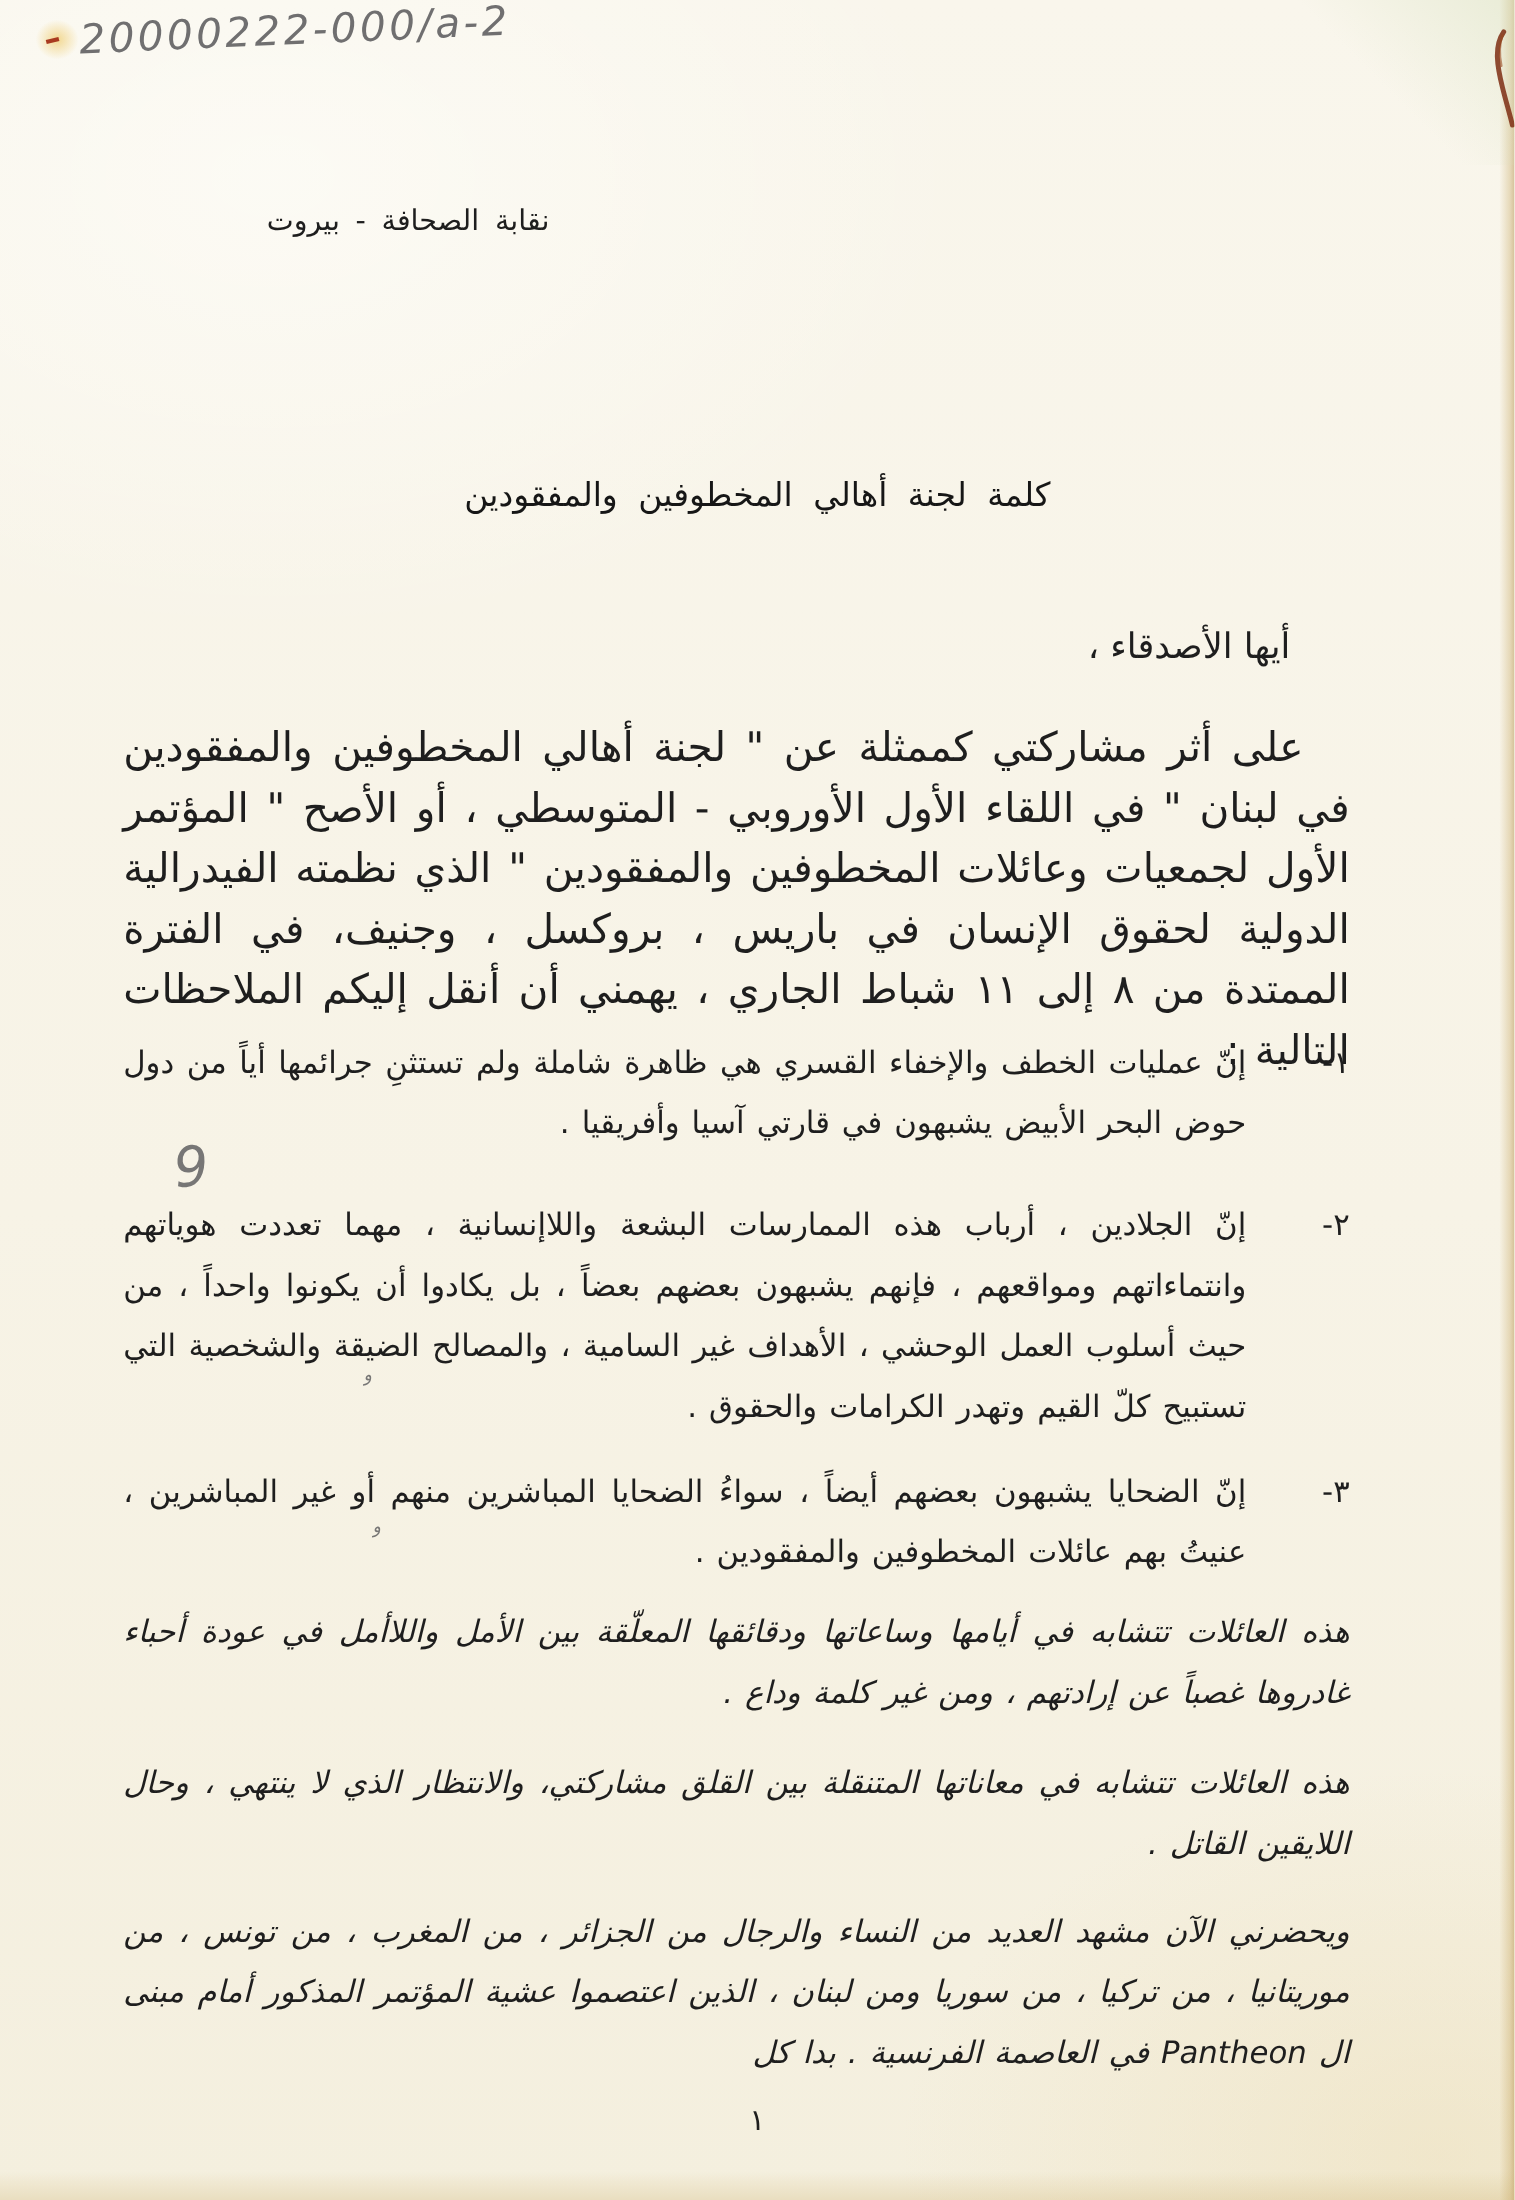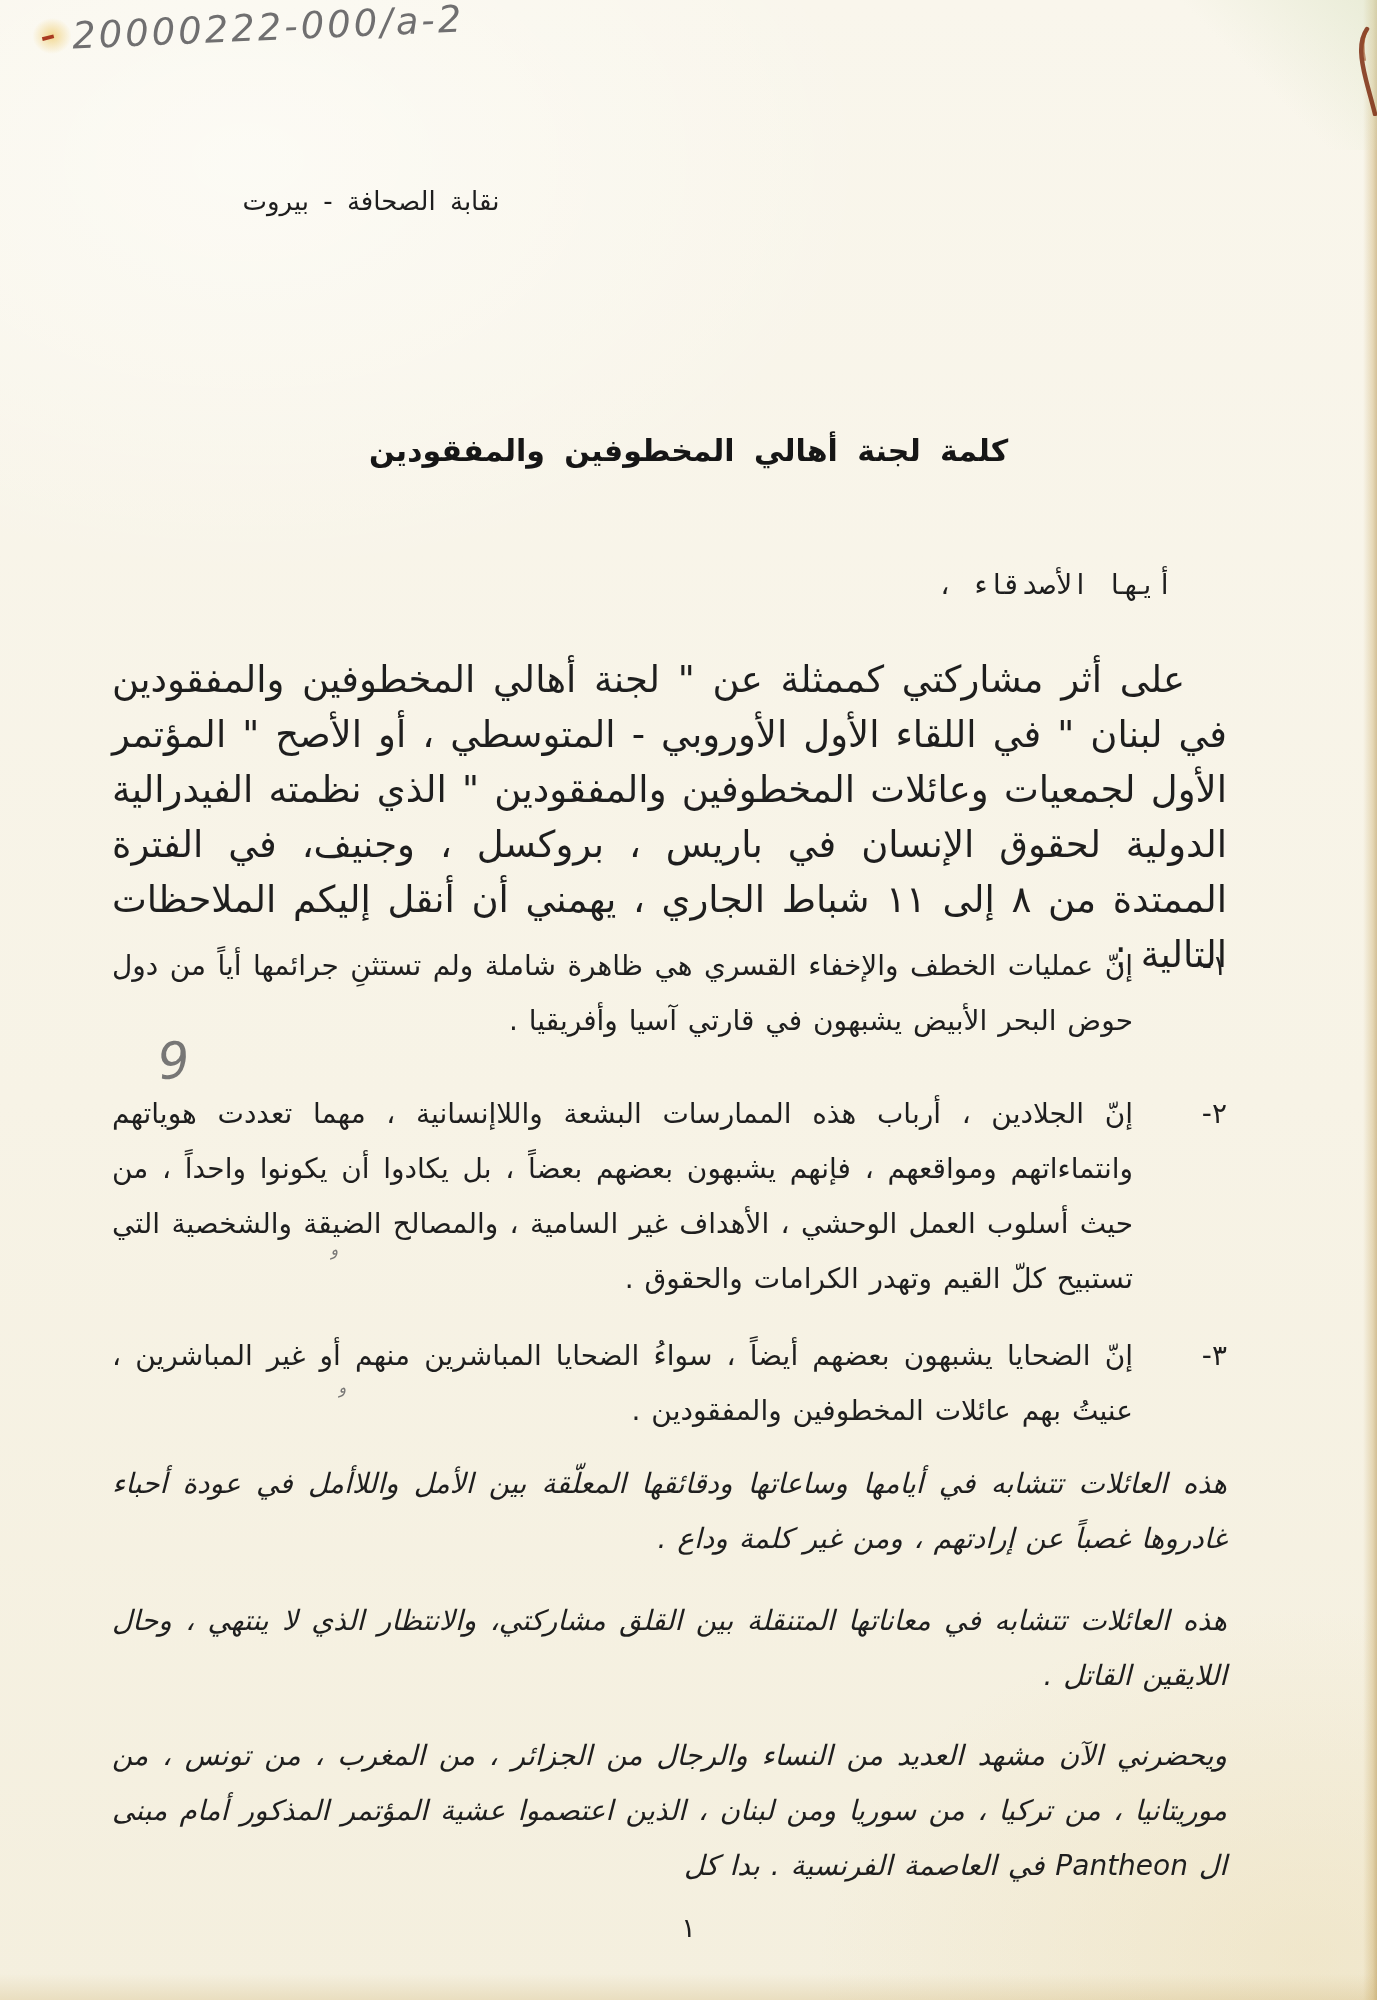--- a/index.html
+++ b/index.html
@@ -49,27 +49,27 @@
   
   .header{
     position:absolute;top:178px;left:226px;width:290px;
     direction:rtl;text-align:center;
     font-size:26px;line-height:47px;word-spacing:6px;
   }
 
   .title{
     position:absolute;top:422px;left:0;width:100%;
     text-align:center;direction:rtl;
-    font-weight:bold;font-size:30px;line-height:57px;word-spacing:9px;
+    font-weight:normal;font-size:30px;line-height:57px;word-spacing:9px;
     color:#161616;
   }
 
   .salutation{
     position:absolute;top:568px;right:204px;
-    direction:rtl;font-size:28px;font-family:Liberation Mono, monospace;
+    direction:rtl;font-size:32px;
   }
 
   .intro{
     position:absolute;top:652px;right:150px;left:112px;
     direction:rtl;text-align:justify;
     font-size:37px;line-height:55px;text-indent:42px;word-spacing:2px;
   }
 
   .item{
     position:absolute;right:150px;left:112px;

